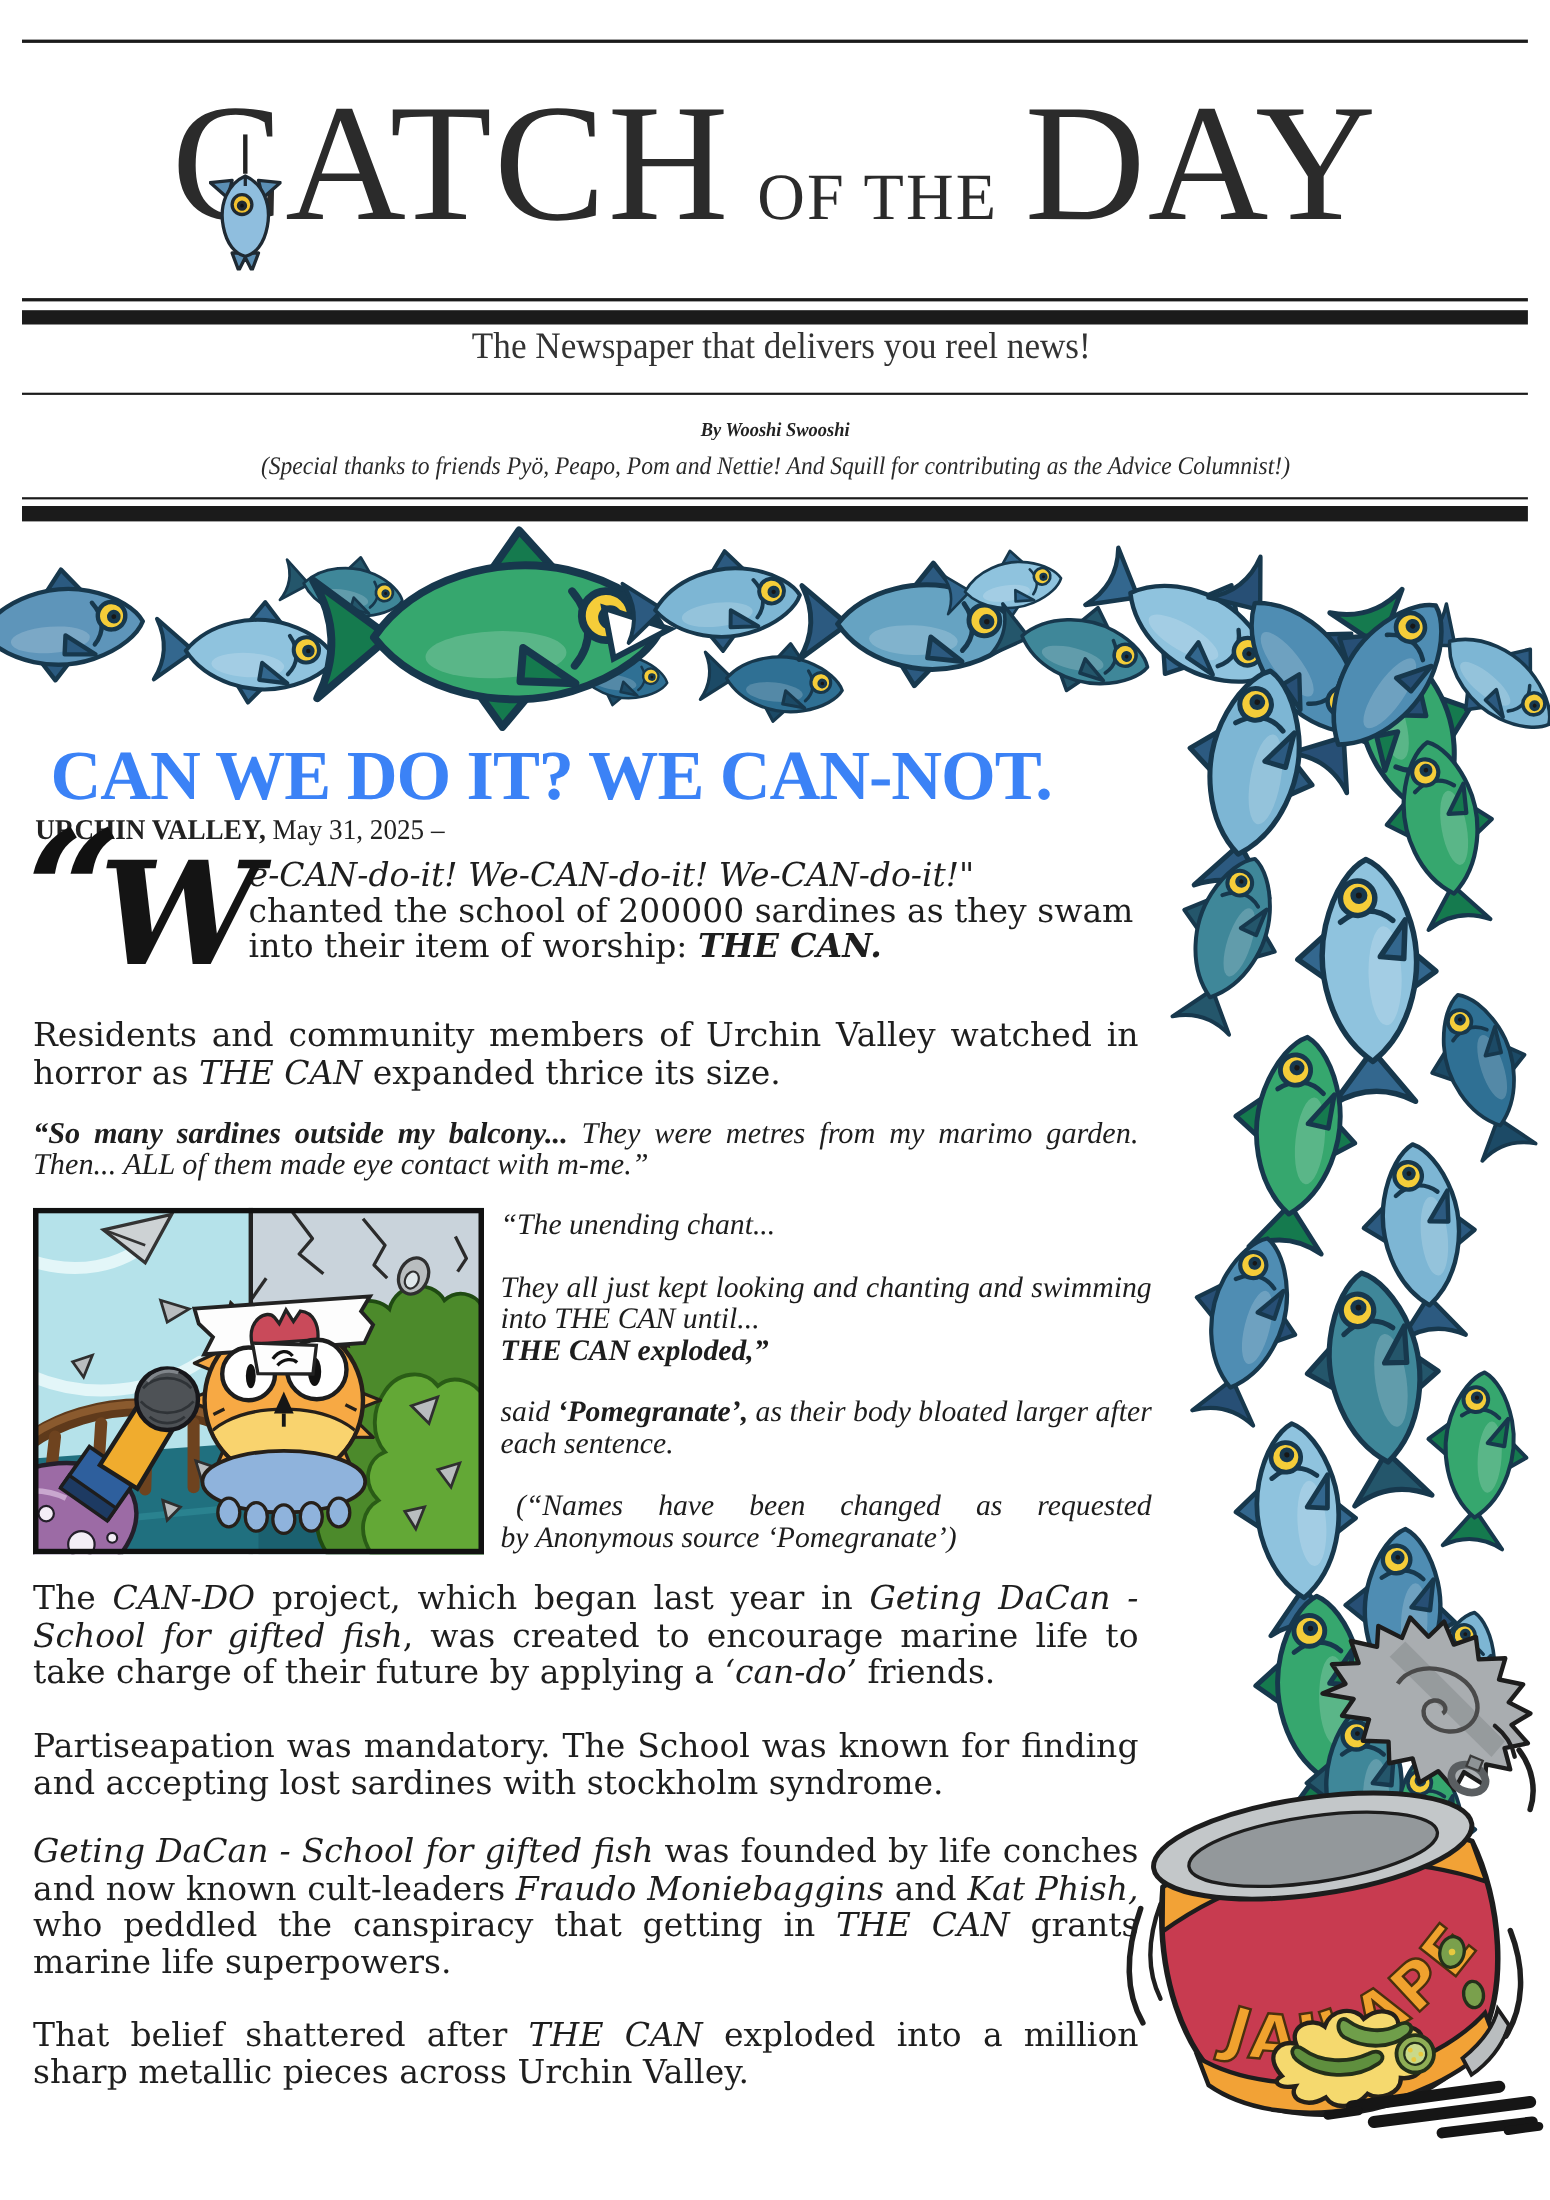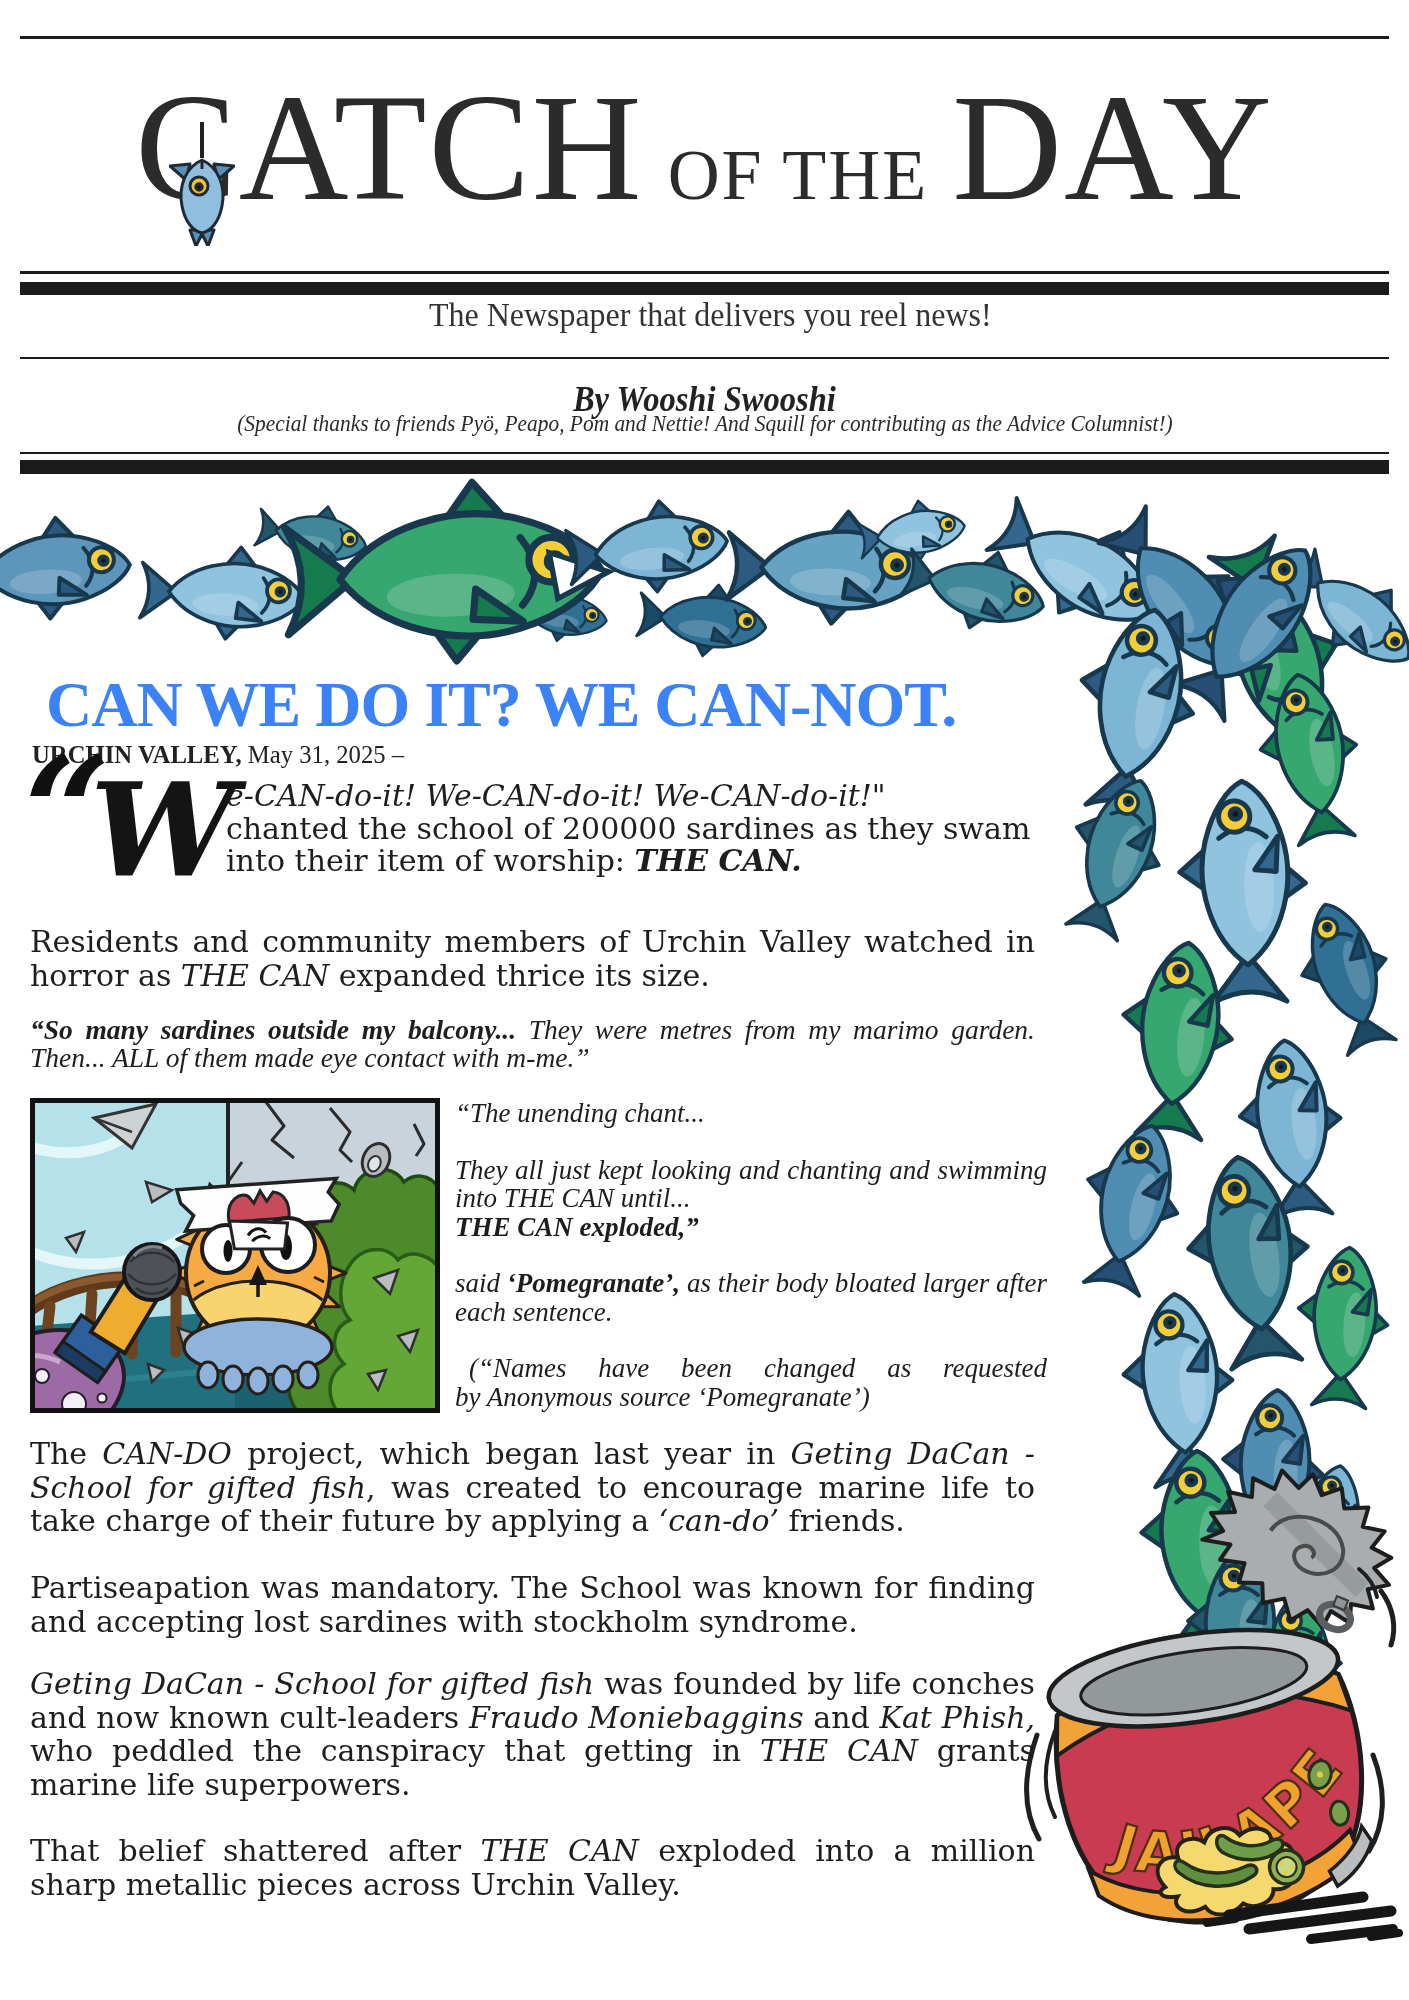--- a/index.html
+++ b/index.html
@@ -3,28 +3,28 @@
 <meta charset="utf-8">
 <style>
   html,body{margin:0;padding:0;background:#ffffff;}
   .page{position:relative;width:1409px;height:2000px;background:#fff;overflow:hidden;
         font-family:"DejaVu Serif",serif;color:#1e1e1e;}
   .rule{position:absolute;left:20px;right:20px;background:#1b1b1b;}
   
   .masthead{position:absolute;top:72px;left:0;right:0;text-align:center;white-space:nowrap;
             font-family:"Liberation Serif",serif;color:#2b2b2b;line-height:1;}
   .mh-big{font-size:152px;letter-spacing:2px;}
-  .mh-small{font-size:72px;letter-spacing:2px;margin:0 24px;}
+  .mh-small{font-size:60px;letter-spacing:2px;margin:0 24px;}
   .cwrap{position:relative;display:inline-block;}
   .hookfish{position:absolute;left:34px;top:50px;}
   .tagline{position:absolute;top:296px;left:0;right:0;text-align:center;
            font-family:"Liberation Serif",serif;font-size:34px;color:#333;padding-left:11px;}
   .tagline span{display:inline-block;transform:scaleX(.94);}
   .byline{position:absolute;top:380px;left:0;right:0;text-align:center;
-          font-family:"Liberation Serif",serif;font-size:35px;font-weight:bold;font-style:italic;color:#222;}
+          font-family:"Liberation Serif",serif;font-size:18px;font-weight:bold;font-style:italic;color:#222;}
   .thanks{position:absolute;top:411px;left:0;right:0;text-align:center;
           font-family:"Liberation Serif",serif;font-size:23px;font-style:italic;color:#2a2a2a;}
   .byline span,.thanks span{display:inline-block;transform:scaleX(.93);}
   
   .headline{position:absolute;left:30px;top:652px;width:1120px;margin:16px;
             font-family:"Liberation Serif",serif;font-weight:bold;font-size:64px;
             letter-spacing:-1px;color:#3b82f6;white-space:nowrap;}
   .dateline{position:absolute;left:32px;top:740px;font-family:"Liberation Serif",serif;
             font-size:26px;color:#222;transform:scaleX(.95);transform-origin:left;}
   .dl-loc{font-weight:bold;}

